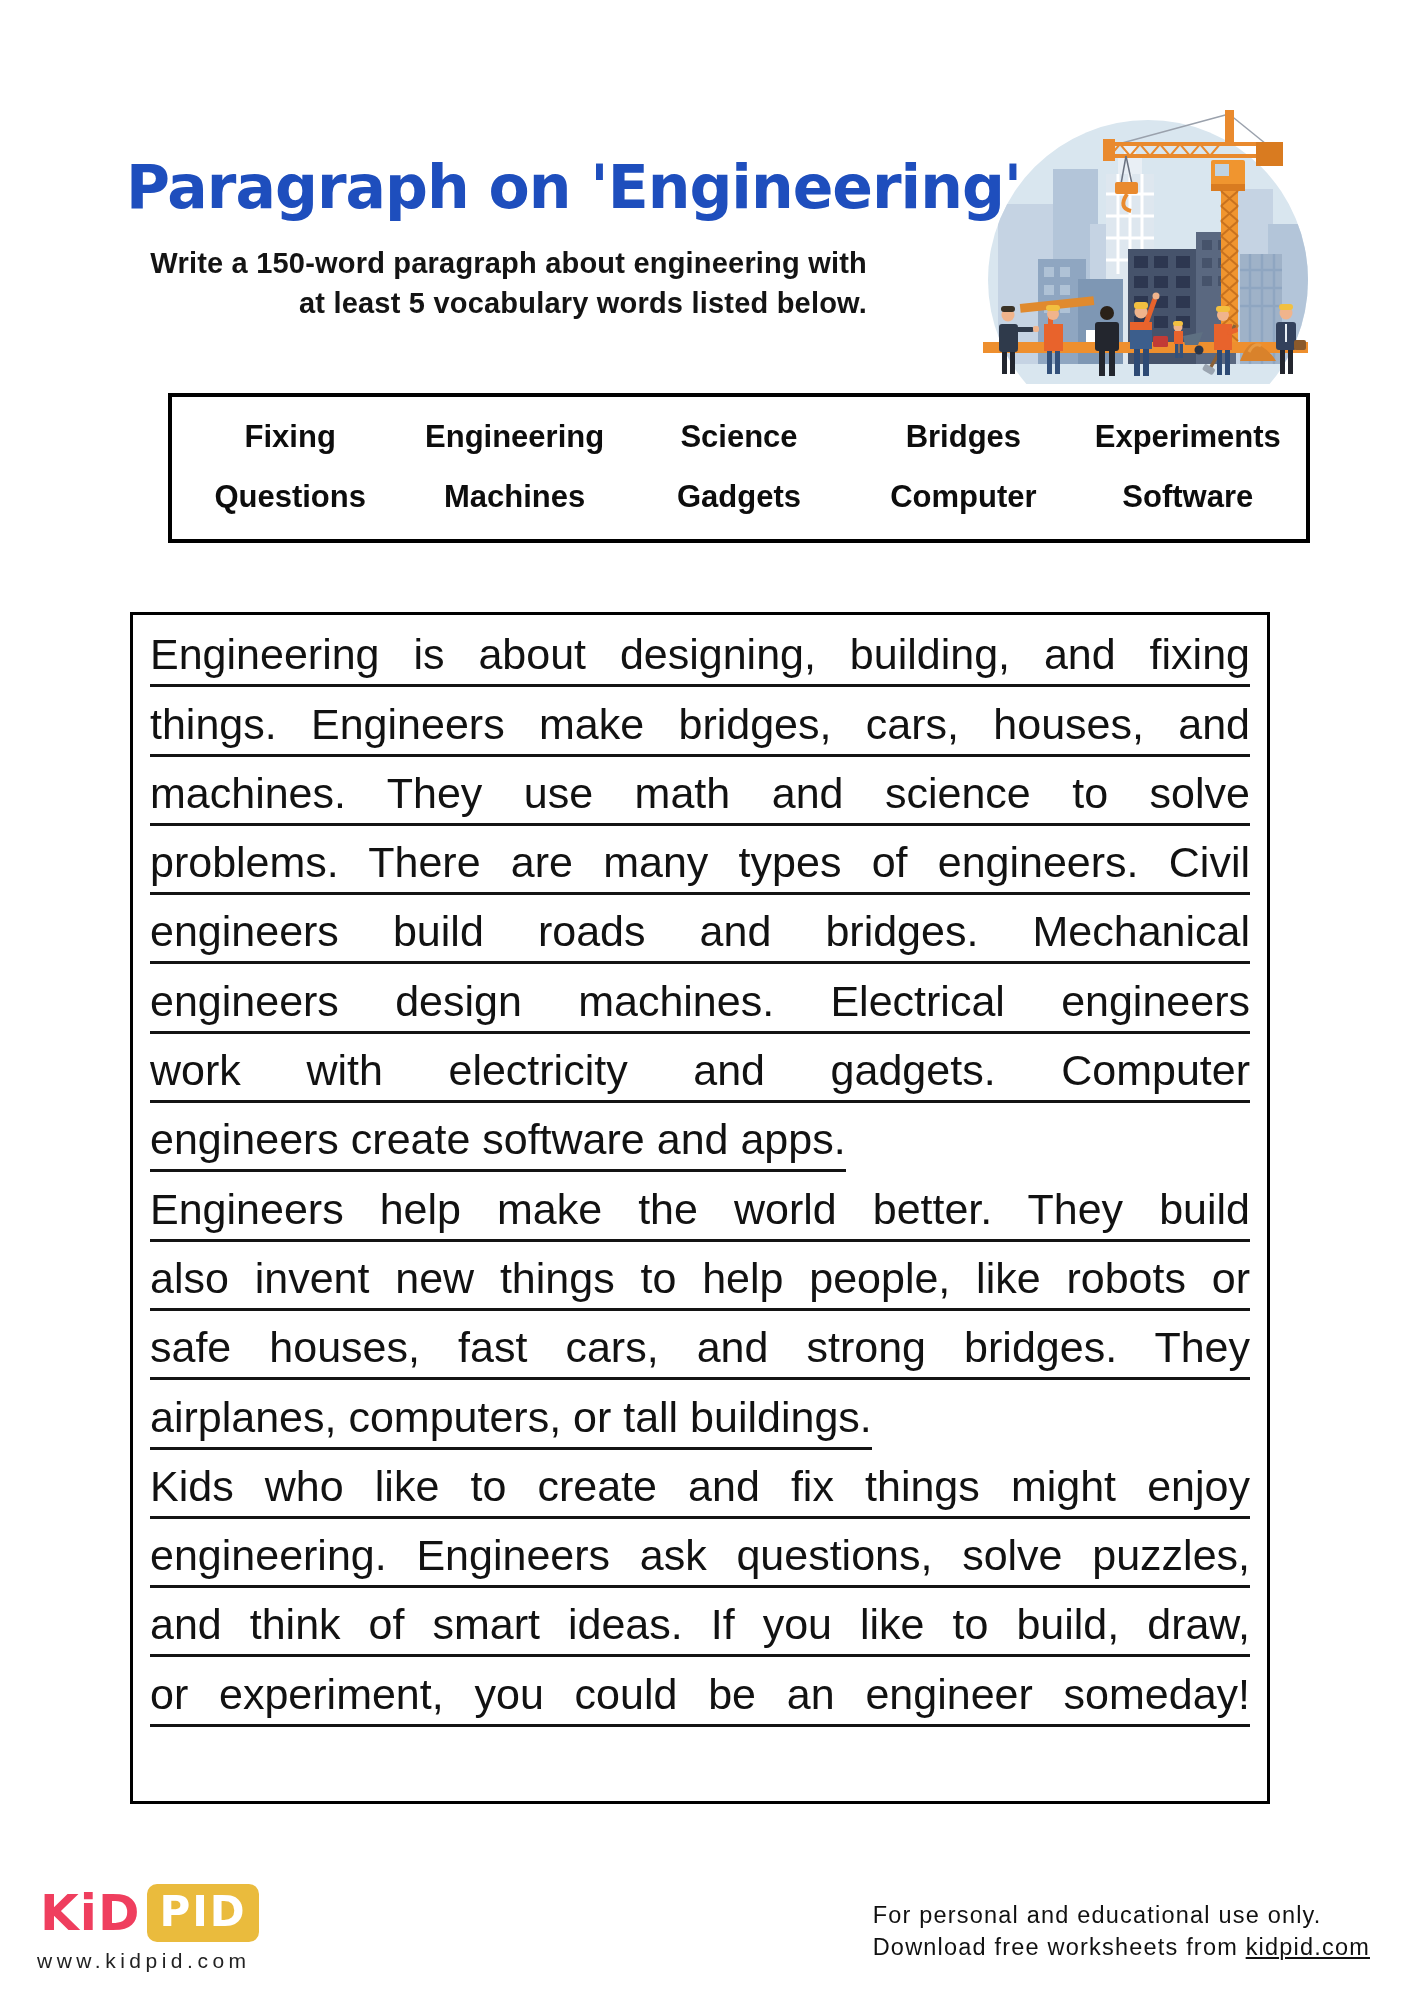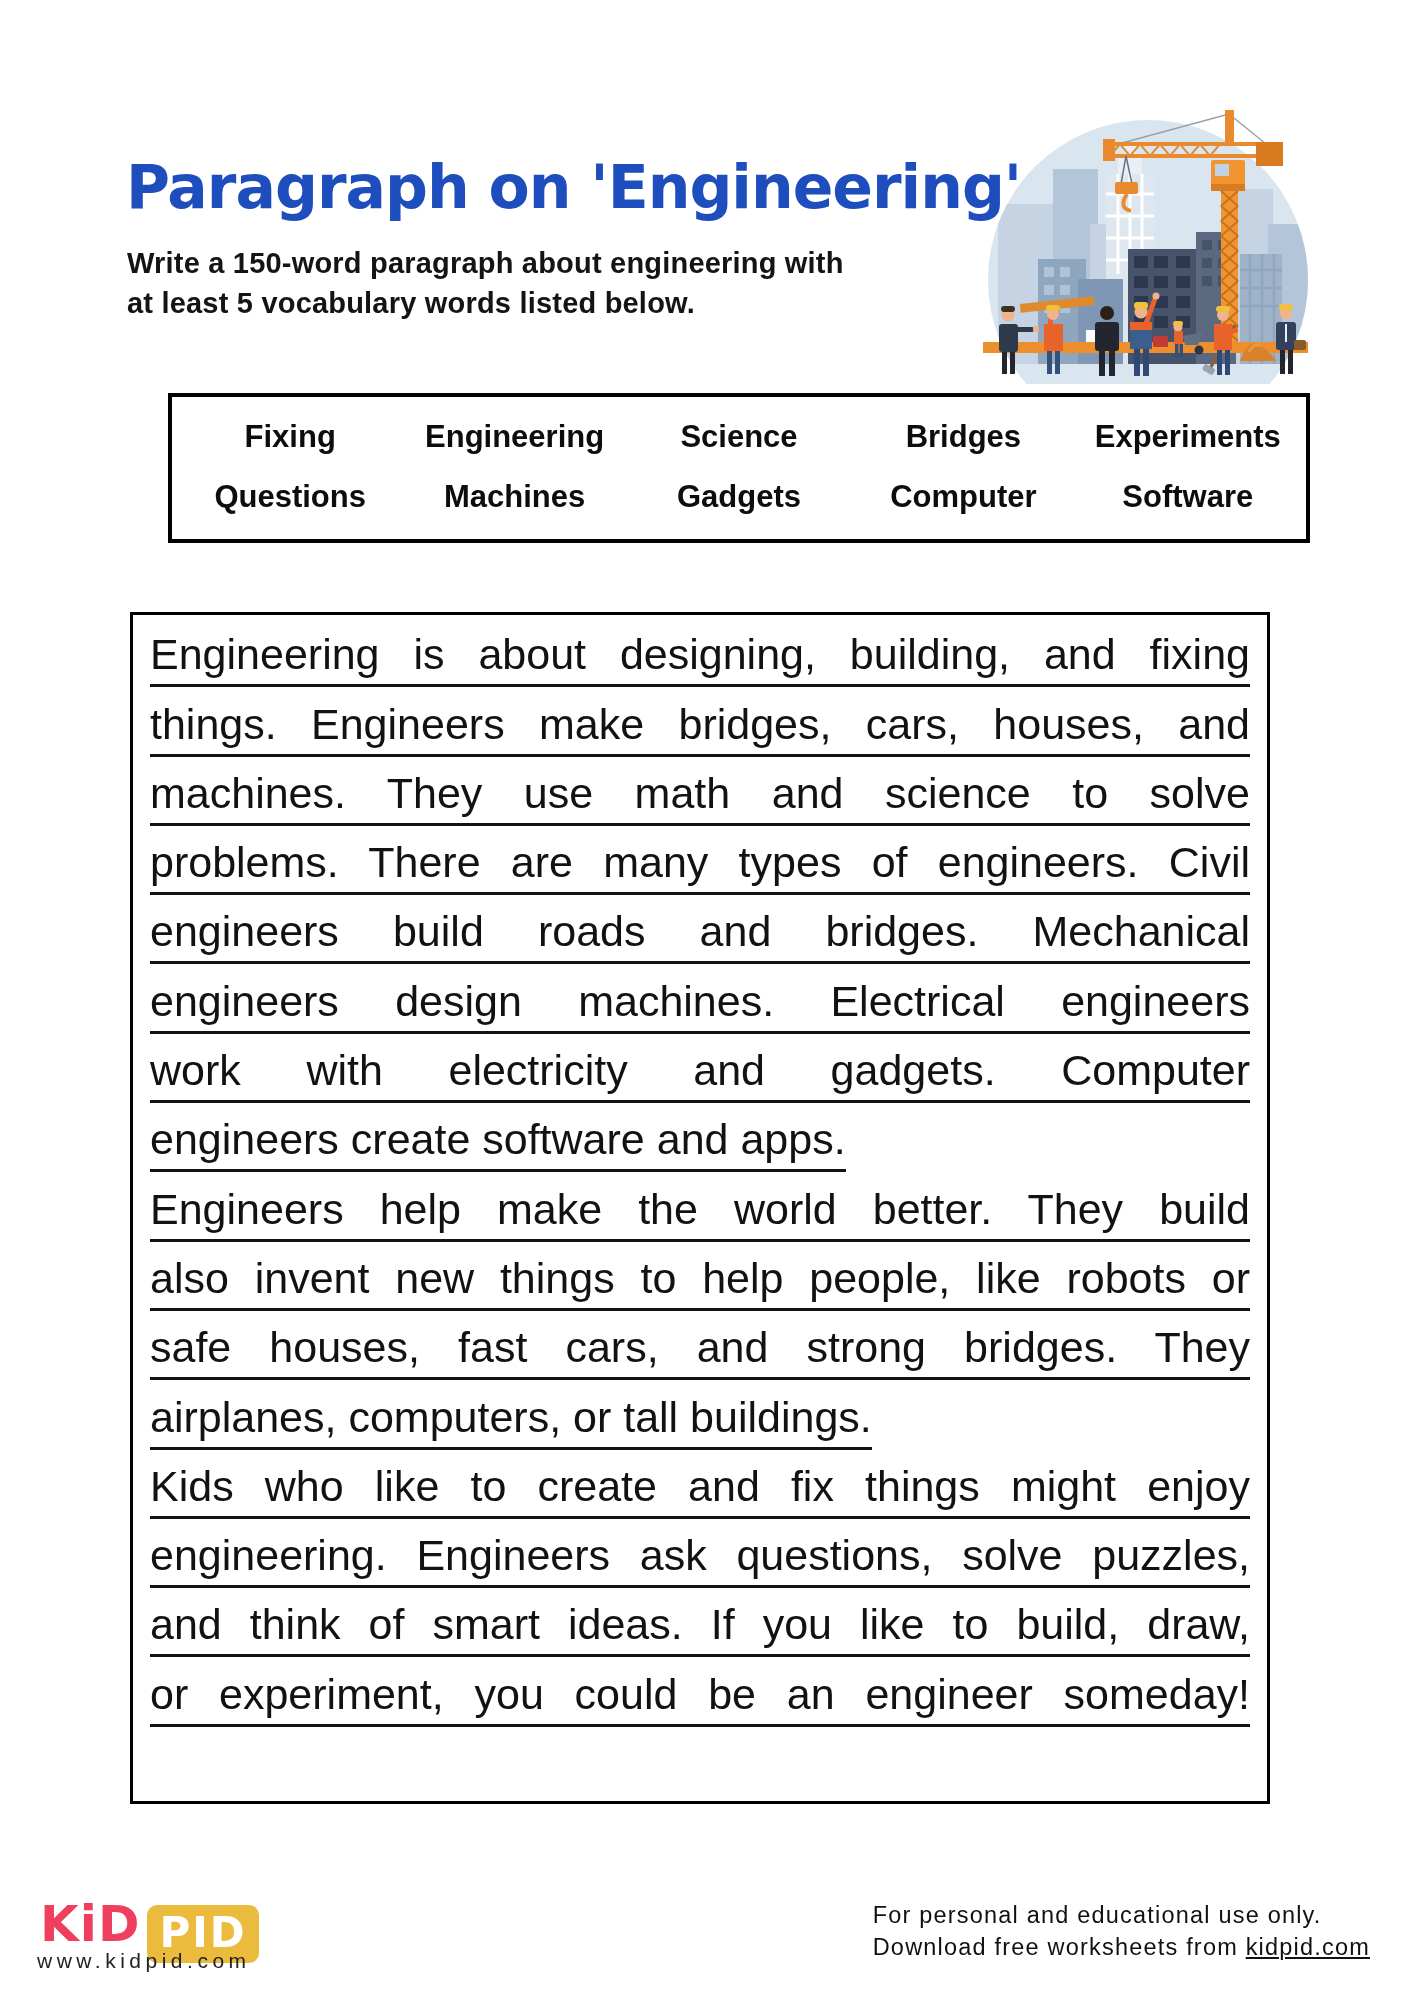--- a/index.html
+++ b/index.html
@@ -25,20 +25,21 @@
   }
   .subtitle {
     position: absolute;
     left: 127px; top: 243px;
     width: 740px;
     font-size: 29px;
     font-weight: 700;
     color: #141414;
     line-height: 40px;
     letter-spacing: 0.2px;
+    text-align: right;
   }
   
   .illus {
     position: absolute;
     left: 978px; top: 84px;
     width: 335px; height: 300px;
   }
   
   .vocab-box {
     position: absolute;
@@ -110,21 +111,20 @@
     letter-spacing: 1px;
   }
   .logo .pid {
     background: #EABB3D;
     color: #ffffff;
     font-size: 42px;
     font-weight: 800;
     letter-spacing: 2px;
     padding: 3px 12px 6px 12px;
     border-radius: 10px;
-    margin-top: 21px;
   }
   .site-url {
     position: absolute;
     left: 37px; top: 1949px;
     font-size: 21px;
     letter-spacing: 4.5px;
     color: #222222;
   }
   .footer-note {
     position: absolute;

